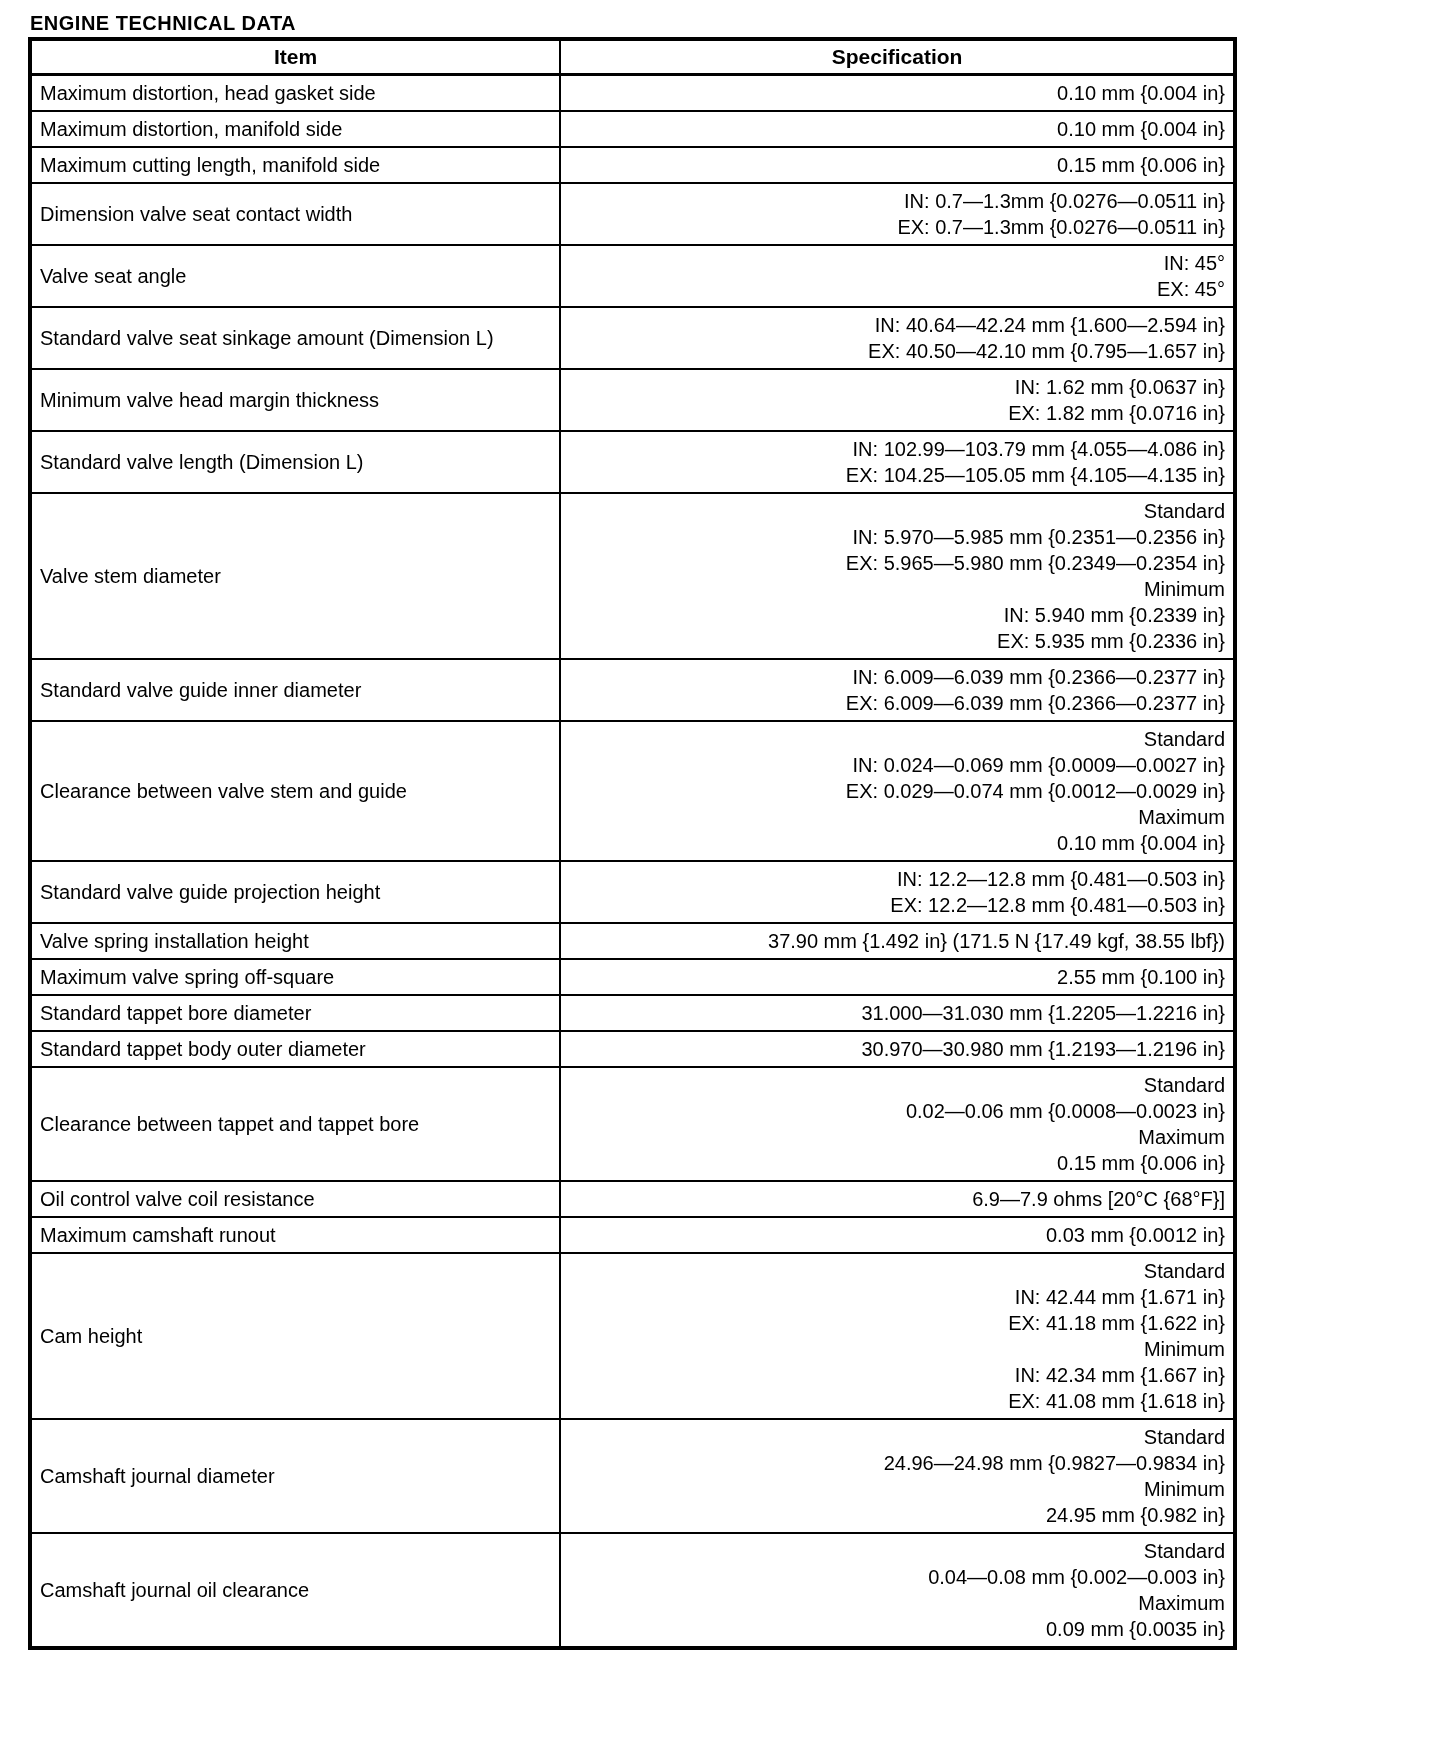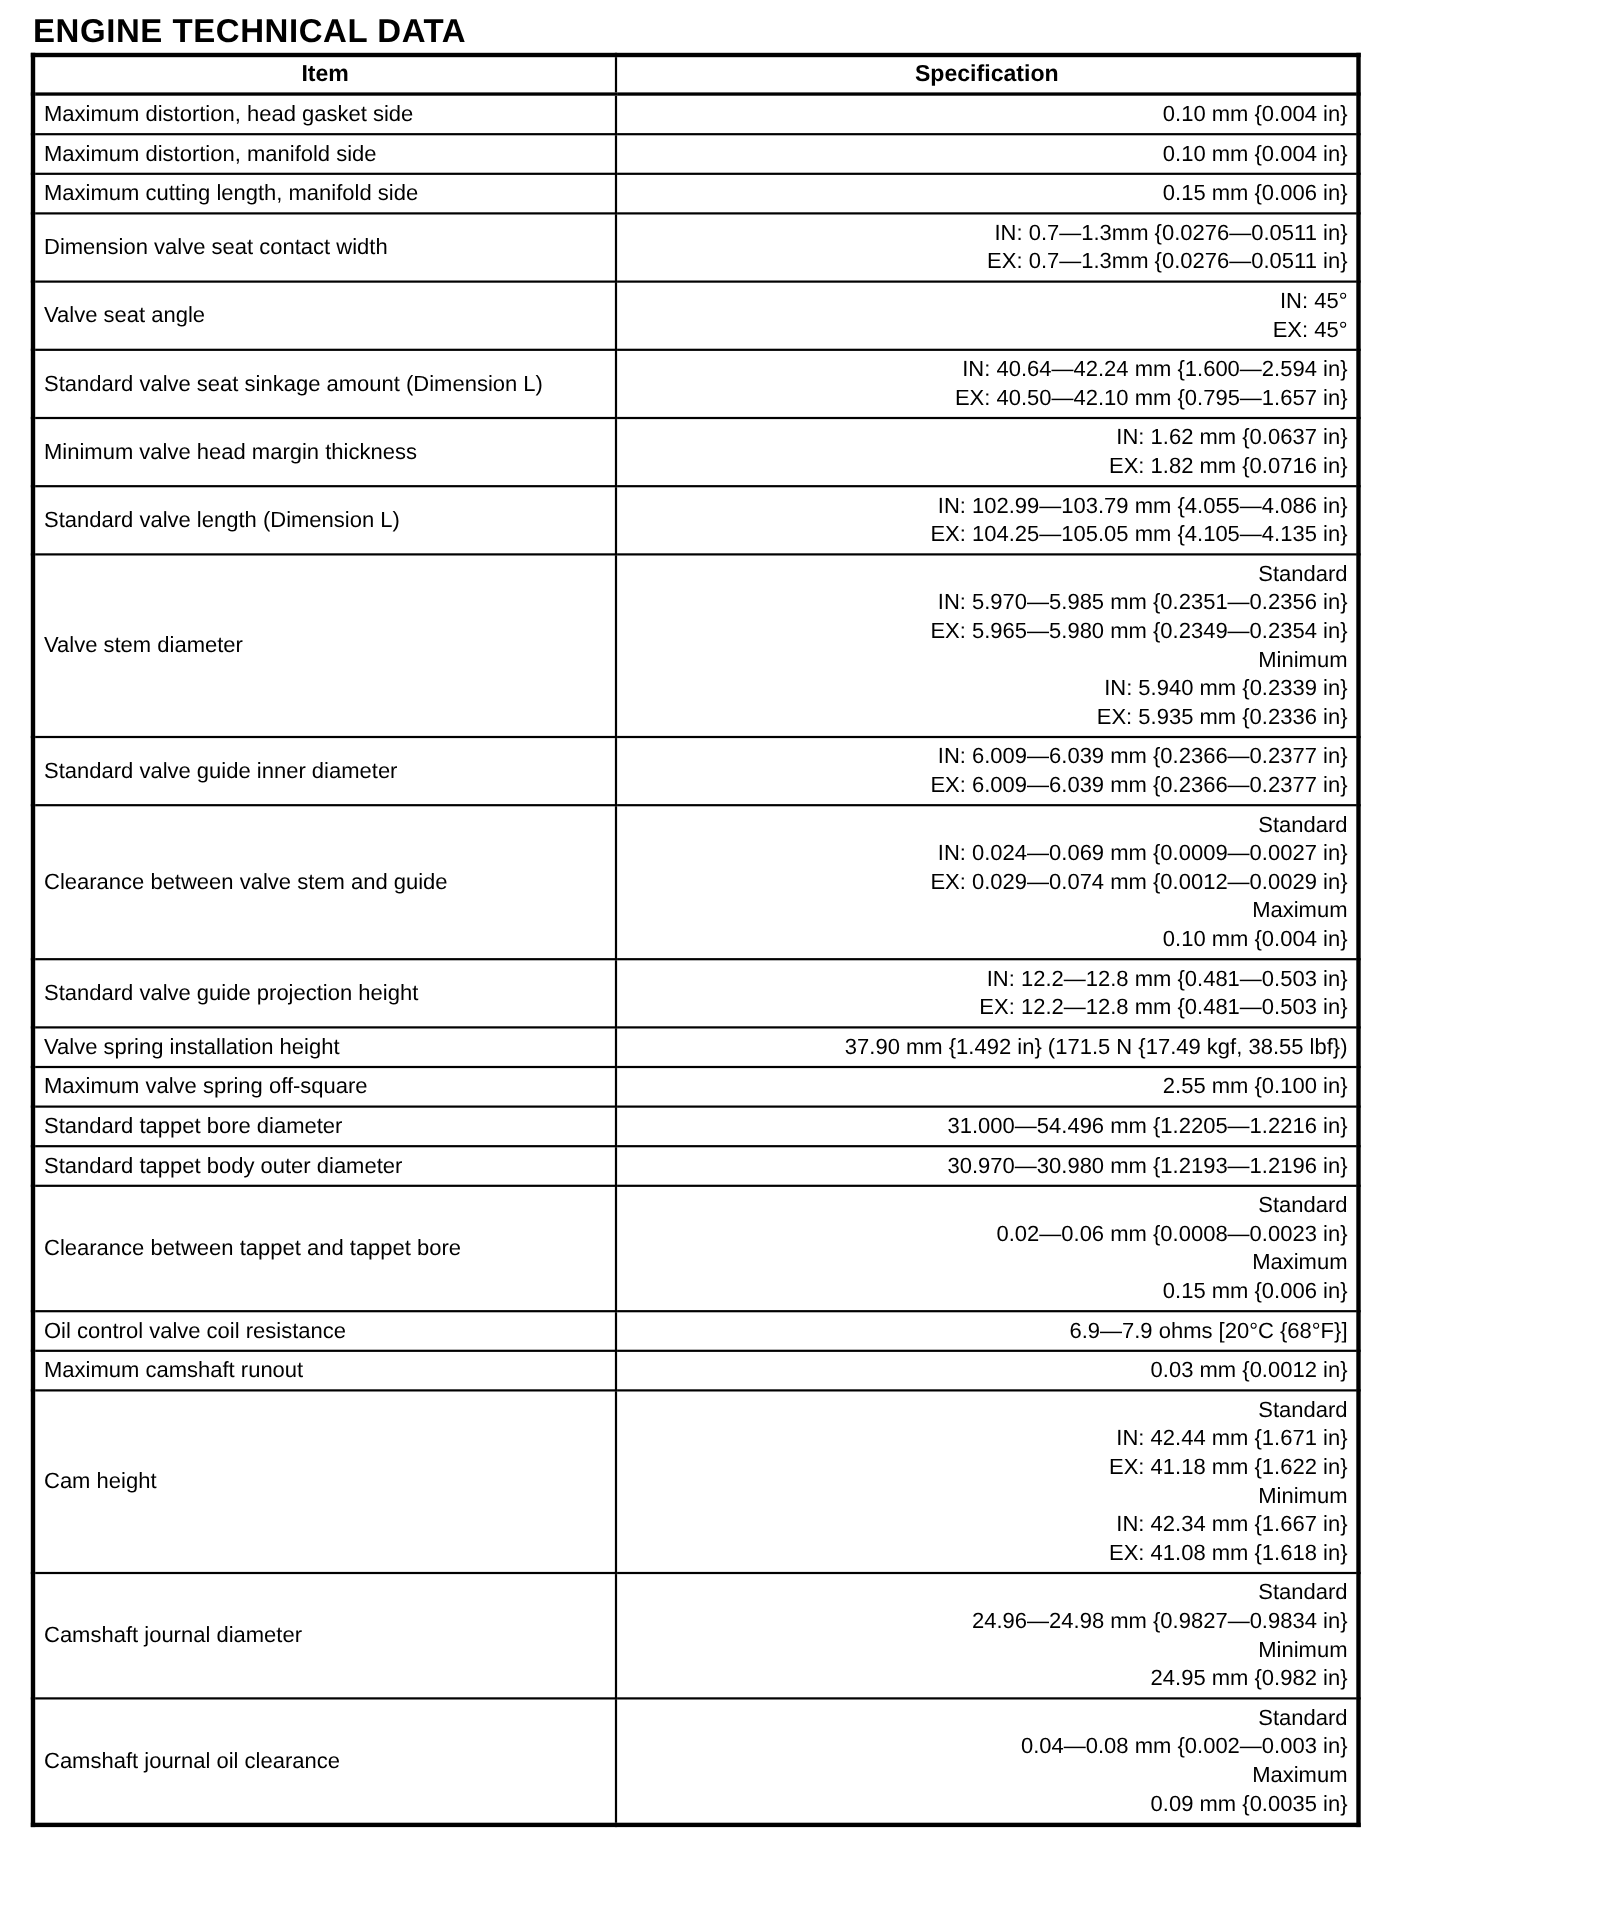--- a/index.html
+++ b/index.html
@@ -11,21 +11,21 @@
   }
   .page {
     position: relative;
     width: 1456px;
     height: 1748px;
     background: #ffffff;
     box-sizing: border-box;
     padding: 12px 24px 0 28px;
   }
   .page-title {
-    font-size: 30px;
+    font-size: 20px;
     font-weight: bold;
     letter-spacing: 0.5px;
     margin: 0 0 2px 2px;
   }
   .table-wrap {
     width: 1404px;
   }
   .doc-code {
     text-align: right;
     font-size: 15px;
@@ -182,21 +182,21 @@
           </tr>
           <tr>
             <td class="item-cell">Maximum valve spring off-square</td>
             <td class="spec-cell">
               <div class="spec-line">2.55 mm {0.100 in}</div>
             </td>
           </tr>
           <tr>
             <td class="item-cell">Standard tappet bore diameter</td>
             <td class="spec-cell">
-              <div class="spec-line">31.000—54.496 mm {1.2205—1.2216 in}</div>
+              <div class="spec-line">31.000—31.030 mm {1.2205—1.2216 in}</div>
             </td>
           </tr>
           <tr>
             <td class="item-cell">Standard tappet body outer diameter</td>
             <td class="spec-cell">
               <div class="spec-line">30.970—30.980 mm {1.2193—1.2196 in}</div>
             </td>
           </tr>
           <tr>
             <td class="item-cell">Clearance between tappet and tappet bore</td>

